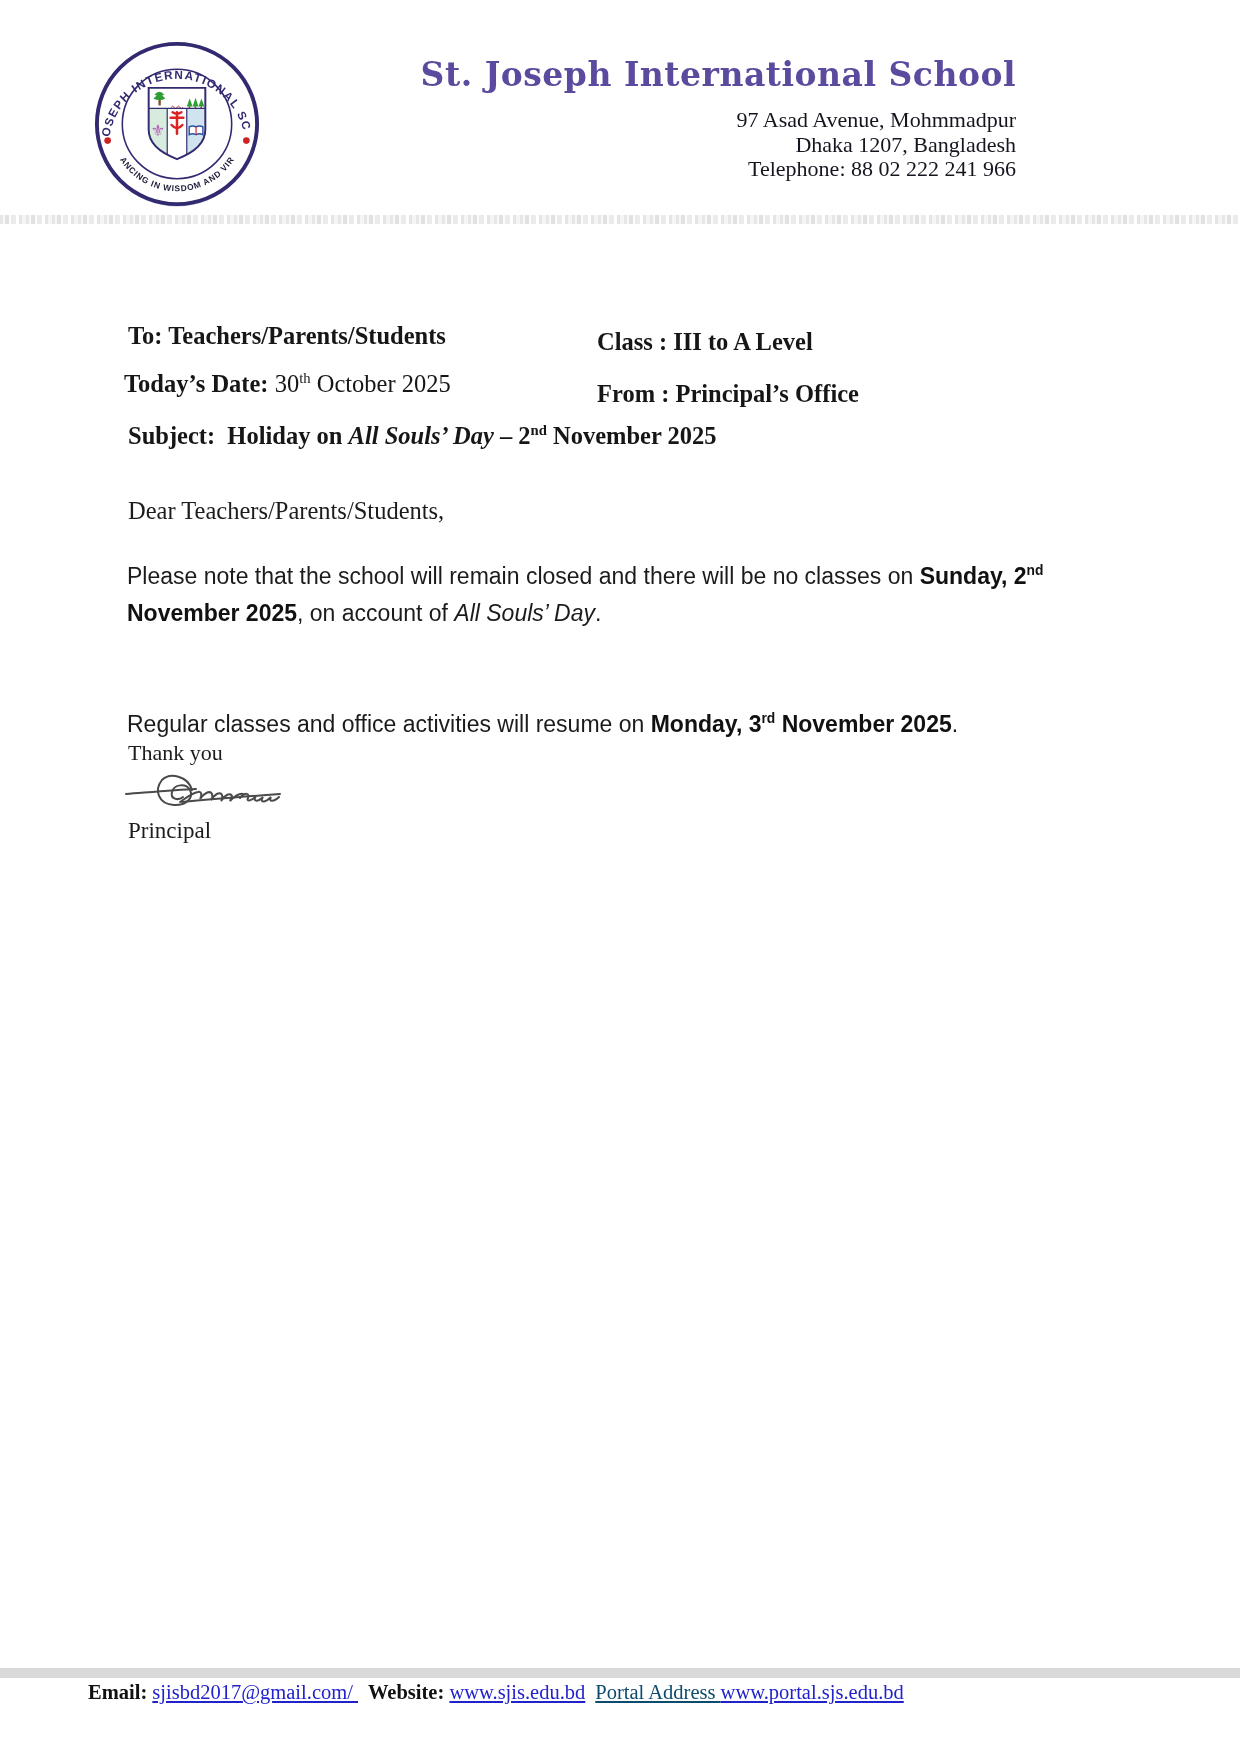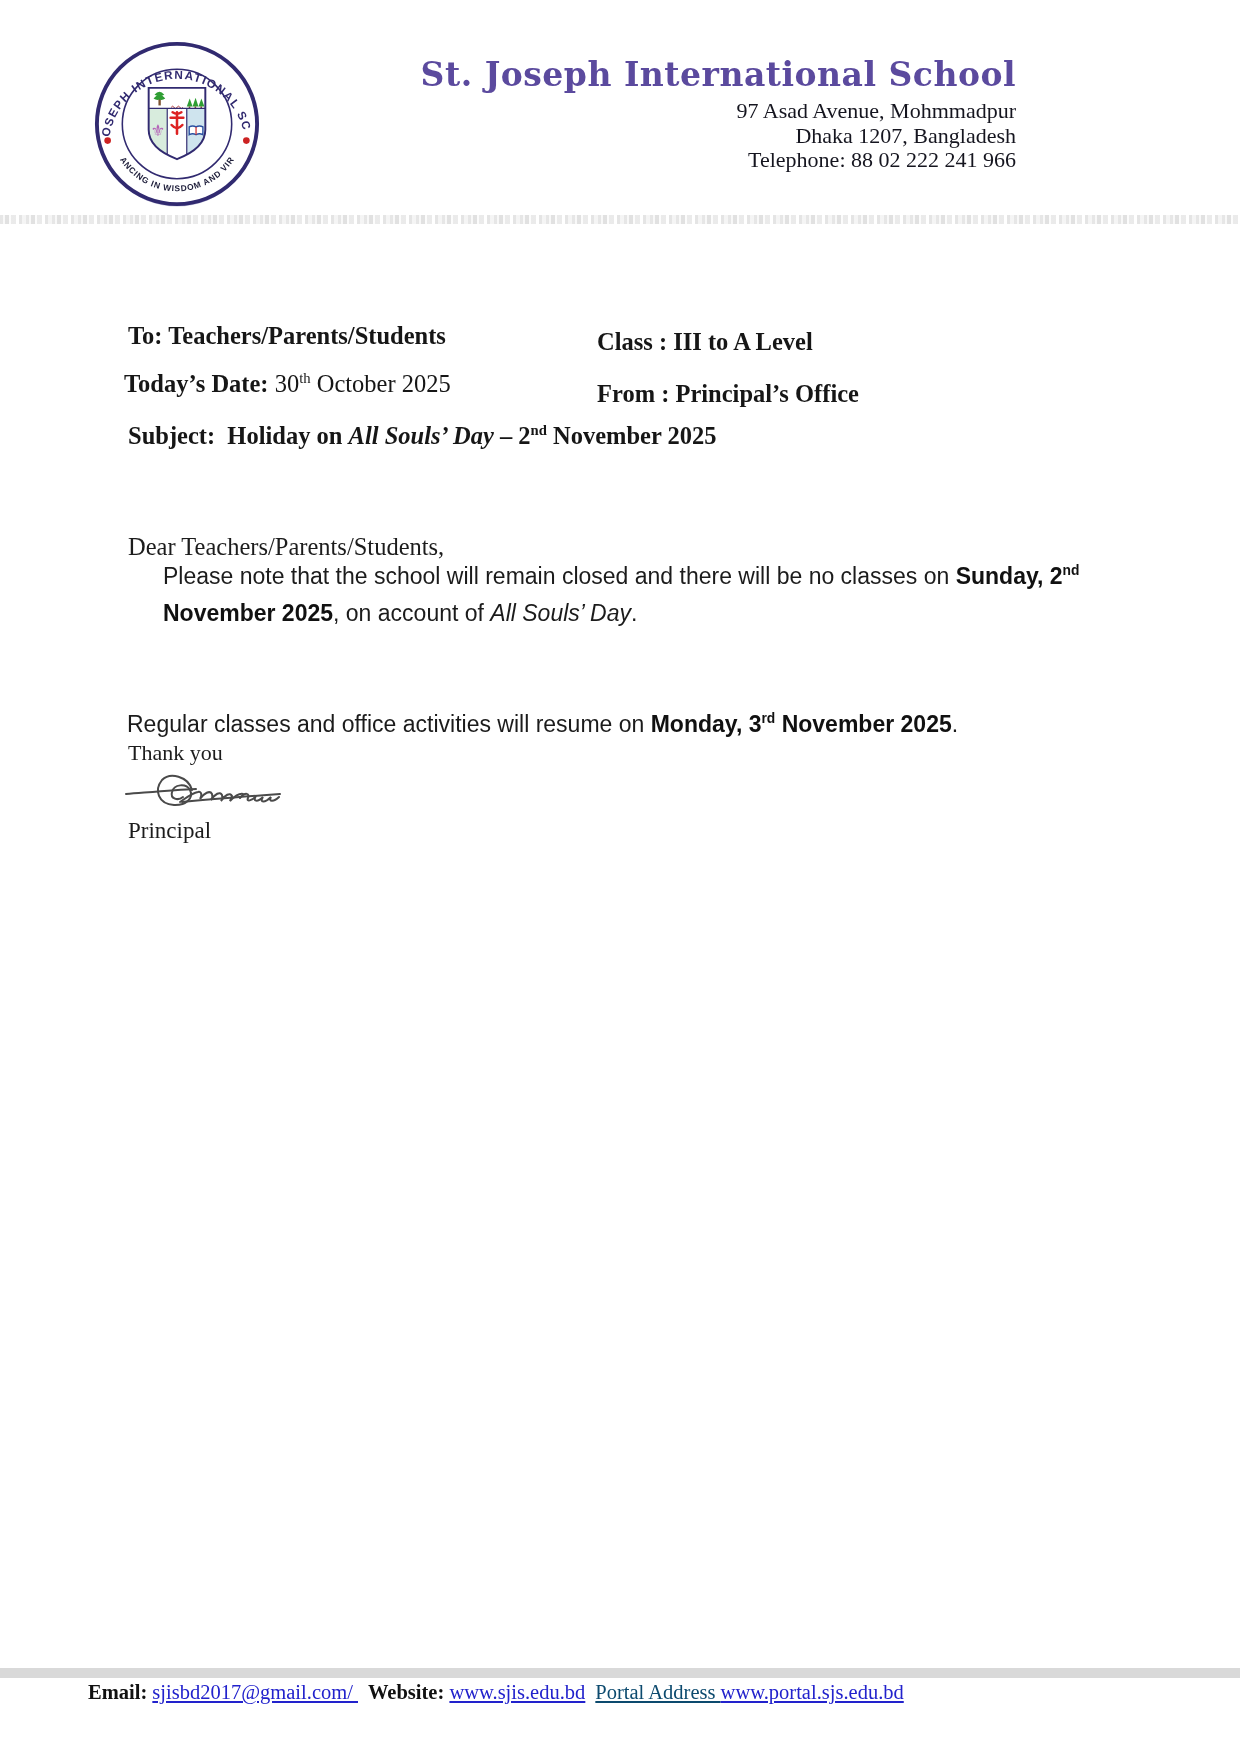--- a/index.html
+++ b/index.html
@@ -10,47 +10,47 @@
   }
 
   
   .logo { position:absolute; left:93px; top:40px; width:168px; height:168px; }
   .header-text { position:absolute; top:55px; right:224px; text-align:right; }
   .school-name {
     font-family:"DejaVu Serif", serif; font-weight:bold; font-size:33px;
     color:#5b4a9e; letter-spacing:0.5px; white-space:nowrap;
   }
   .address-line { font-size:22px; line-height:24.5px; color:#15151f; white-space:nowrap; }
-  .address-block { margin-top:5px;text-align:right; }
+  .address-block { margin-top:14px;text-align:right; }
 
   .deco-band {
     position:absolute; left:0; top:215px; width:1240px; height:9px; opacity:0.85;
     background:repeating-linear-gradient(90deg,
       #e2e2e2 0 3px, #f7f7f7 3px 5px, #dcdcdc 5px 9px, #fbfbfb 9px 11px,
       #e7e7e7 11px 16px, #ffffff 16px 19px, #e0e0e0 19px 22px, #f3f3f3 22px 26px);
   }
 
   
   .meta { position:absolute; font-size:24.5px; font-weight:bold; color:#161616; white-space:nowrap; }
   .m-to     { left:128px; top:322px; }
   .m-class  { left:597px; top:328px;font-family:Liberation Serif, serif; }
   .m-date   { left:124px; top:370px; }
   .m-from   { left:597px; top:380px; }
   .m-subj   { left:128px; top:422px; }
   .plain { font-weight:normal; }
   .it { font-style:italic; }
   sup.sp { font-size:60%; vertical-align:super; line-height:0; }
 
   
-  .salutation { position:absolute; left:128px; top:497px; font-size:24.5px; color:#1c1c1c;margin-top:36px; }
+  .salutation { position:absolute; left:128px; top:497px; font-size:24.5px; color:#1c1c1c; }
   .para {
     position:absolute; left:127px; width:995px;
     font-family:"Liberation Sans", sans-serif; font-size:23px; line-height:37px; color:#1b1b1b;
   }
-  .p1 { top:558px;margin-left:36px; }
+  .p1 { top:558px; }
   .p2 { top:666px;margin-top:40px; }
   .para b { color:#111; }
 
   .thanks    { position:absolute; left:128px; top:740px; font-size:22px; }
   .signature { position:absolute; left:122px; top:768px; width:180px; height:48px; }
   .signoff   { position:absolute; left:128px; top:818px; font-size:23px; }
 
   
   .footer-band { position:absolute; left:0; top:1668px; width:1240px; height:10px; background:#d9d9d9; }
   .footer-text {

